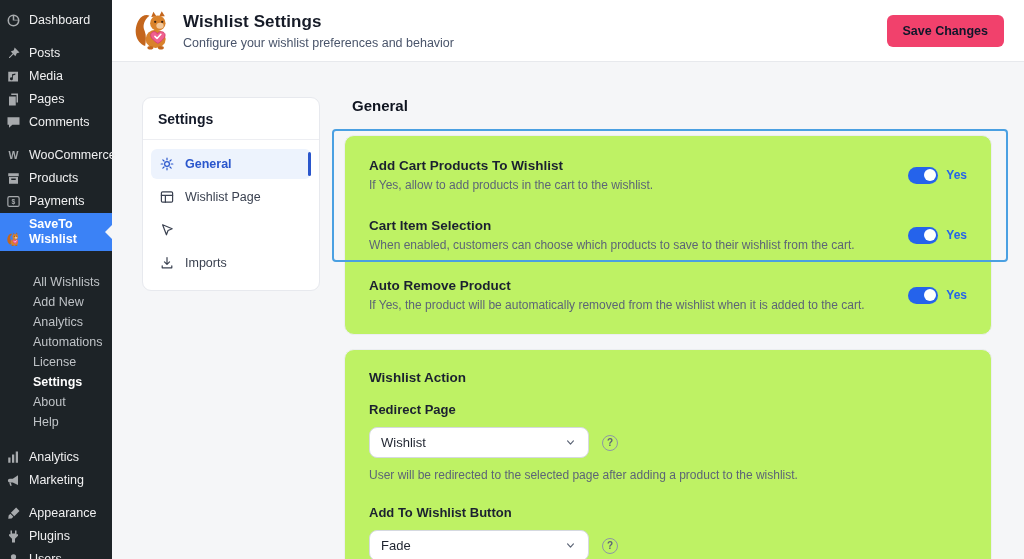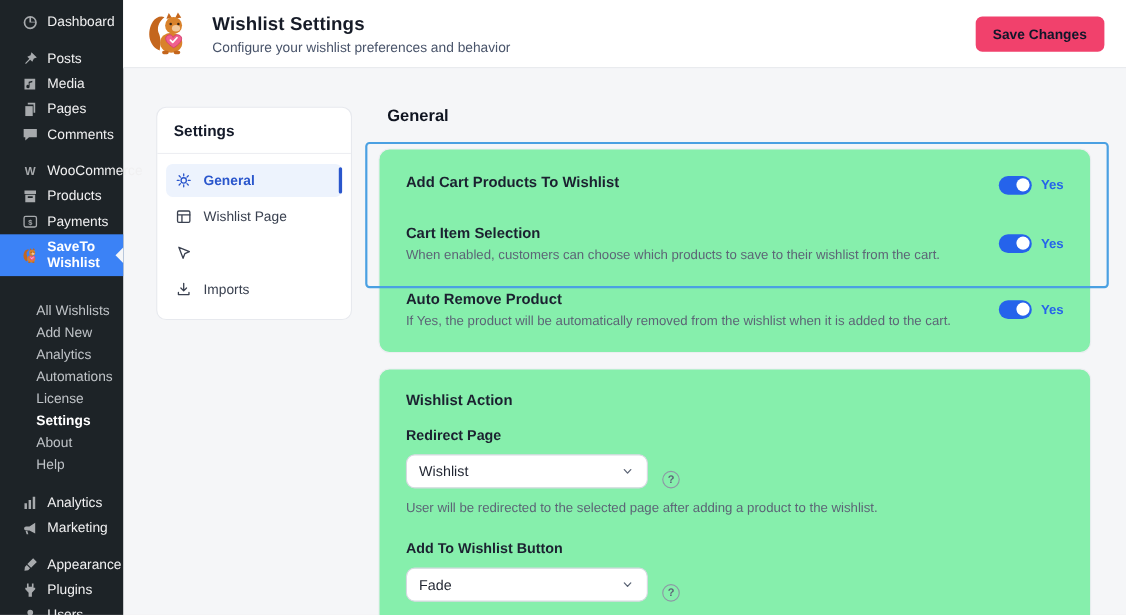--- a/index.html
+++ b/index.html
@@ -2,35 +2,35 @@
 <html><head>
 <meta charset="utf-8">
 <style>
   * { box-sizing: border-box; }
   html,body { margin:0; padding:0; background:#e9eaec; }
   body { font-family:"Liberation Sans", sans-serif; }
   .app { position:relative; width:1024px; height:559px; background:#f5f6f8; overflow:hidden; display:flex; }
 
   
   .wp-sidebar { flex:0 0 112px; width:112px; background:#1d2327; padding-top:9px; color:#f0f0f1; }
-  .wp-item { display:flex; align-items:center; gap:8px; padding:4px 20px; font-size:12.5px; color:#f0f0f1; cursor:pointer; line-height:15px; }
+  .wp-item { display:flex; align-items:flex-end; gap:8px; padding:4px 6px; font-size:12.5px; color:#f0f0f1; cursor:pointer; line-height:15px; }
   .wp-item .wpi { width:15px; height:15px; flex:0 0 15px; }
   .wp-item .wpi svg { width:15px; height:15px; display:block; }
   .wp-item .wpi svg .g { fill:#a7aaad; }
   .wp-sep { height:10px; }
   .wp-item.active { background:#3b82f6; color:#fff; font-weight:bold; position:relative; }
   .wp-item.active::after { content:""; position:absolute; right:0; top:50%; transform:translateY(-50%);
     border:7px solid transparent; border-left-width:0; border-right-color:#f5f6f8; }
   .wp-sub { padding:3px 8px 3px 33px; font-size:12.5px; color:#bfc3c7; cursor:pointer; }
   .wp-sub.current { color:#fff; font-weight:bold; }
   .wp-submenu { padding:5px 0 4px;margin-top:16px; }
 
   
   .content { flex:1; display:flex; flex-direction:column; min-width:0; }
-  .topbar { flex:0 0 62px; height:62px; background:#fff; border-bottom:1px solid #e7e9ed; display:flex; align-items:center; padding:0 20px;gap:10px; }
+  .topbar { flex:0 0 62px; height:62px; background:#fff; border-bottom:1px solid #e7e9ed; display:flex; align-items:center; padding:0 20px; }
   .logo { width:42px; height:46px; flex:0 0 42px; }
   .logo svg { width:42px; height:46px; display:block; }
   .title-block { margin-left:9px; }
   .page-title { margin:0; font-size:17px; font-weight:700; color:#161b27; letter-spacing:.1px; }
   .page-sub { margin-top:4px; font-size:12.5px; color:#49546a; }
   .save-btn { margin-left:auto; background:#f1416c; border:none; color:#0f172a; font-family:Liberation Sans, sans-serif;
     font-size:12.5px; font-weight:700; padding:9px 16px; border-radius:6px; cursor:pointer; }
 
   .body { flex:1; display:flex; align-items:flex-start; padding:35px 32px 0 30px; overflow:hidden; }
 
@@ -42,36 +42,36 @@
     font-size:12.5px; color:#3a4150; border-radius:6px; cursor:pointer; }
   .sp-item .spi { width:16px; height:16px; flex:0 0 16px; }
   .sp-item .spi svg { width:16px; height:16px; display:block; stroke:#3a4150; fill:none; stroke-width:1.5; stroke-linecap:round; stroke-linejoin:round; }
   .sp-item.active { background:#edf3fd; color:#2a56cc; font-weight:700; }
   .sp-item.active .spi svg { stroke:#2a56cc; }
   .sp-item.active::after { content:""; position:absolute; right:0; top:3px; bottom:3px; width:3px; border-radius:3px; background:#2a56cc; }
 
   
   .main { flex:1; margin-left:24px; max-width:648px; position:relative; }
   .section-title { margin:0 0 21px 8px; font-size:15px; font-weight:700; color:#0f1420; }
-  .card { background:#86efac; border:1px solid #eceef1; border-radius:10px; }
+  .card { background:#bef264; border:1px solid #eceef1; border-radius:10px; }
   .card1 { padding:9px 24px; }
   .trow { display:flex; align-items:center; justify-content:space-between; padding:13px 0; }
   .trow-text .t { font-size:13.5px; font-weight:700; color:#1b2130; margin-bottom:5px; }
   .trow-text .d { font-size:12px; color:#5c6576; }
   .trow-right { display:flex; align-items:center; gap:8px; margin-left:20px; flex:0 0 auto; }
   .toggle { width:30px; height:17px; border-radius:10px; background:#2563eb; position:relative; cursor:pointer; }
   .toggle .knob { position:absolute; top:2.5px; right:2.5px; width:12px; height:12px; border-radius:50%; background:#fff; }
   .yes { font-size:12px; font-weight:700; color:#2563eb; }
   .sel-outline { position:absolute; left:-12px; right:-16px; top:32px; height:133px;
     border:2px solid #4aa0e2; border-radius:4px; pointer-events:none; }
 
   .card2 { margin-top:14px; padding:20px 24px 24px; }
   .card2 .card-title { font-size:13.5px; font-weight:700; color:#1b2130; }
   .field-label { font-size:13px; font-weight:700; color:#1b2130; margin-top:17px; }
-  .field-row { display:flex; align-items:flex-end; margin-top:10px; }
+  .field-row { display:flex; align-items:center; margin-top:10px; }
   .select { width:220px; height:31px; border:1px solid #d5d9e0; border-radius:8px; background:#fff;
     display:flex; align-items:center; justify-content:space-between; padding:0 11px; cursor:pointer; }
   .select .sel-val { font-size:13px; color:#1f2430; }
   .select svg { width:13px; height:13px; stroke:#5c6576; fill:none; stroke-width:1.8; stroke-linecap:round; stroke-linejoin:round; }
   .help { margin-left:13px; width:16px; height:16px; border-radius:50%; border:1.3px solid #8d97a5; color:#5c6576;
     display:inline-flex; align-items:center; justify-content:center; font-size:10px; font-weight:700; cursor:pointer; }
   .field-desc { margin-top:10px; font-size:12px; color:#5c6576; }
   .gap-lg { margin-top:23px; }
 </style>
 </head>
@@ -291,20 +291,21 @@
         </div>
       </nav>
 
       <div class="main">
         <h2 class="section-title">General</h2>
 
         <div class="card card1">
           <div class="trow">
             <div class="trow-text">
               <div class="t">Add Cart Products To Wishlist</div>
+              <div class="d">If Yes, allow to add products in the cart to the wishlist.</div>
             </div>
             <div class="trow-right">
               <div class="toggle">
                   <span class="knob"></span>
                 </div>
               <span class="yes">Yes</span>
             </div>
           </div>
           <div class="trow">
             <div class="trow-text">

